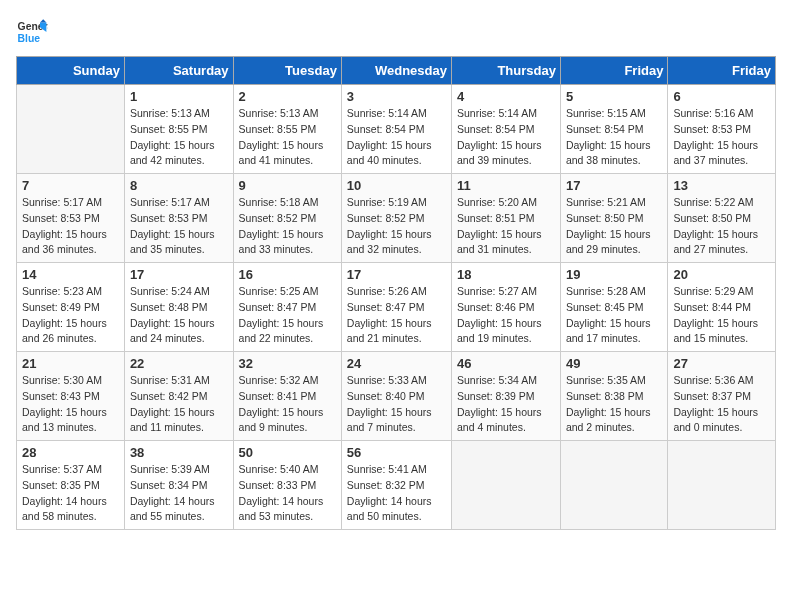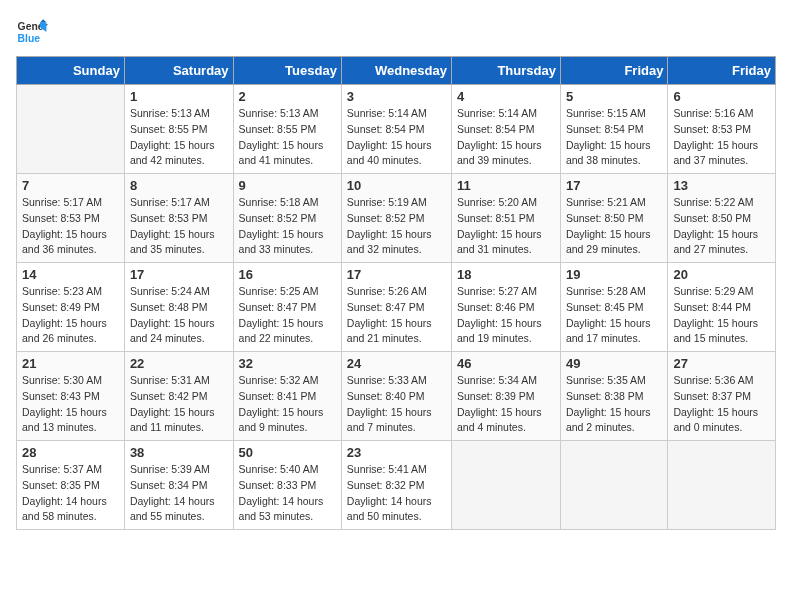--- a/index.html
+++ b/index.html
@@ -223,21 +223,21 @@
         </td>
         <td>
           <span class="day-num">38</span>
           <div class="cell-text">Sunrise: 5:39 AM<br>Sunset: 8:34 PM<br>Daylight: 14 hours<br>and 55 minutes.</div>
         </td>
         <td>
           <span class="day-num">50</span>
           <div class="cell-text">Sunrise: 5:40 AM<br>Sunset: 8:33 PM<br>Daylight: 14 hours<br>and 53 minutes.</div>
         </td>
         <td>
-          <span class="day-num">23</span>
+          <span class="day-num">56</span>
           <div class="cell-text">Sunrise: 5:41 AM<br>Sunset: 8:32 PM<br>Daylight: 14 hours<br>and 50 minutes.</div>
         </td>
         <td class="empty"></td>
         <td class="empty"></td>
         <td class="empty"></td>
       </tr>
     </tbody>
 </table>
 
 </body></html>

